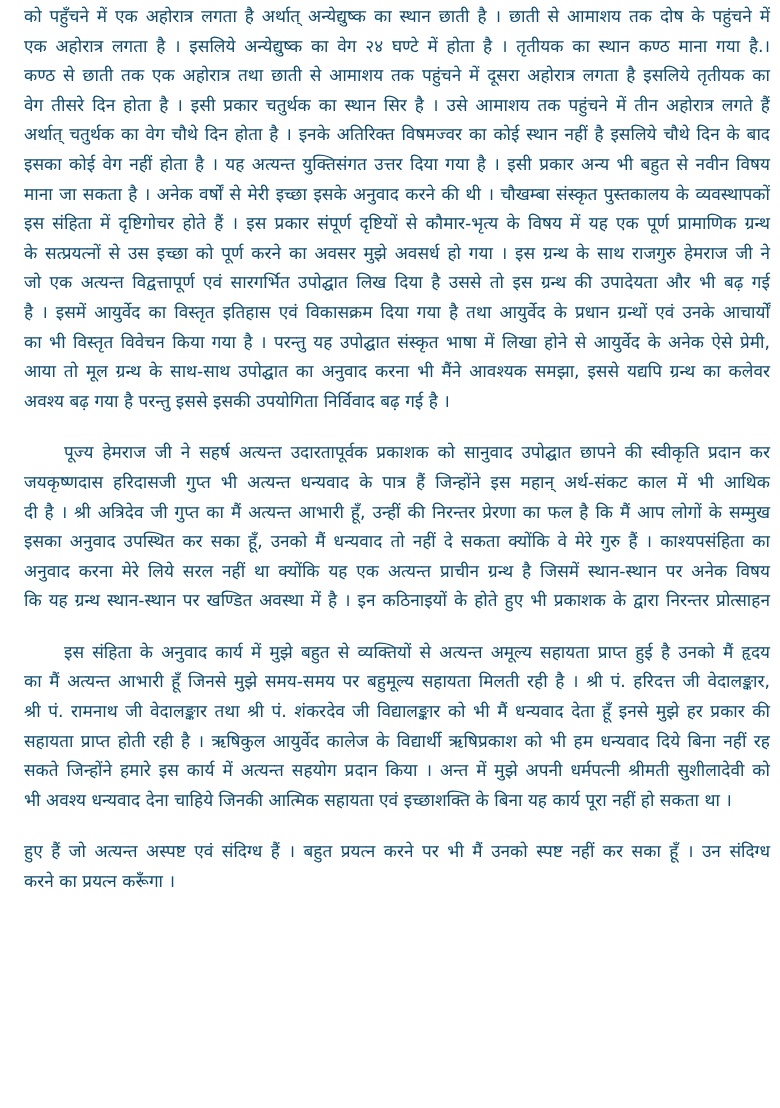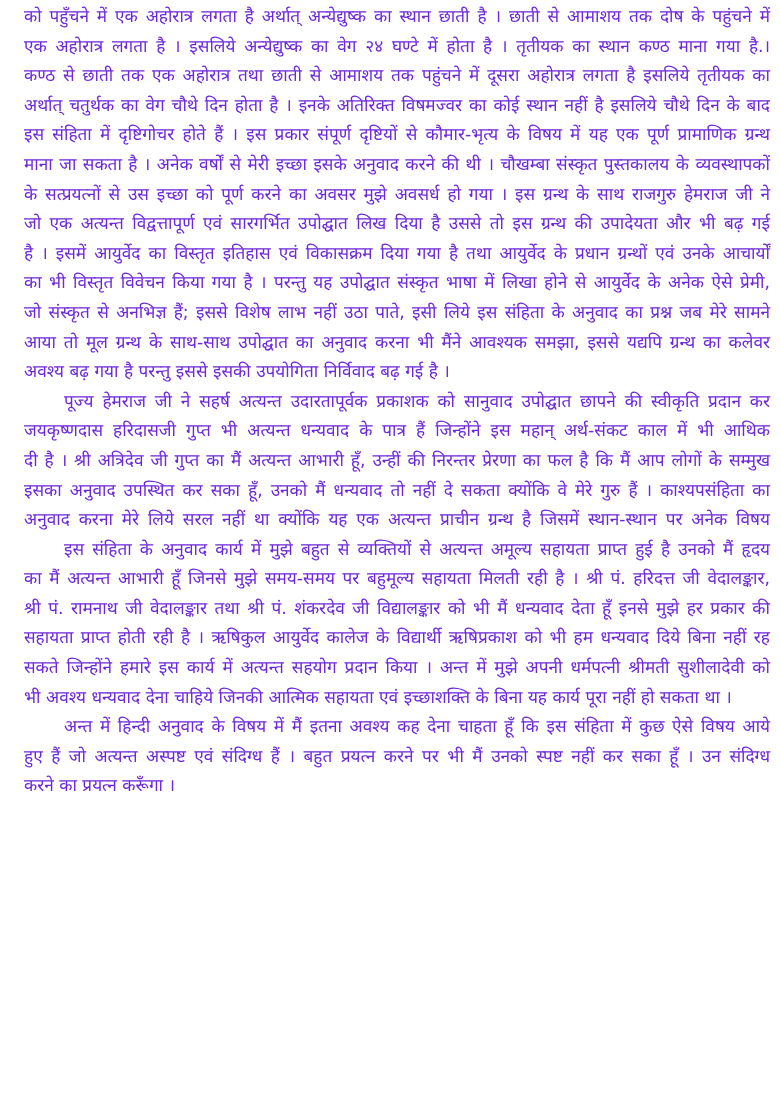--- a/index.html
+++ b/index.html
@@ -10,35 +10,35 @@
     body {
       width: 780px;
       height: 1108px;
       overflow: hidden;
     }
     .page {
       position: relative;
       width: 780px;
       height: 1108px;
       background: #ffffff;
-      color: #6d28d9;
+      color: #0c4a6e;
       font-family: "DejaVu Sans", sans-serif;
       font-size: 17.2px;
       box-sizing: border-box;
       padding: 2px 10px 0 24px;
     }
     .para {
       margin: 0;
       text-align: justify;
       text-align-last: left;
       line-height: 29.6px;
       word-spacing: 0px;
     }
     .para + .para {
-      margin-top: 0;
+      margin-top: 22px;
     }
     .line {
       display: block;
       white-space: nowrap;
       text-align: justify;
       text-align-last: justify;
       height: 29.6px;
     }
     .line.last {
       text-align-last: left;
@@ -49,48 +49,49 @@
   </style>
 </head>
 <body>
 
 <div class="page">
 
   <div class="para">
     <span class="line first">को पहुँचने में एक अहोरात्र लगता है अर्थात् अन्येद्युष्क का स्थान छाती है । छाती से आमाशय तक दोष के पहुंचने में</span>
     <span class="line">एक अहोरात्र लगता है । इसलिये अन्येद्युष्क का वेग २४ घण्टे में होता है । तृतीयक का स्थान कण्ठ माना गया है.।</span>
     <span class="line">कण्ठ से छाती तक एक अहोरात्र तथा छाती से आमाशय तक पहुंचने में दूसरा अहोरात्र लगता है इसलिये तृतीयक का</span>
+    <span class="line">वेग तीसरे दिन होता है । इसी प्रकार चतुर्थक का स्थान सिर है । उसे आमाशय तक पहुंचने में तीन अहोरात्र लगते हैं</span>
     <span class="line">अर्थात् चतुर्थक का वेग चौथे दिन होता है । इनके अतिरिक्त विषमज्वर का कोई स्थान नहीं है इसलिये चौथे दिन के बाद</span>
+    <span class="line">इसका कोई वेग नहीं होता है । यह अत्यन्त युक्तिसंगत उत्तर दिया गया है । इसी प्रकार अन्य भी बहुत से नवीन विषय</span>
+    <span class="line">माना जा सकता है । अनेक वर्षों से मेरी इच्छा इसके अनुवाद करने की थी । चौखम्बा संस्कृत पुस्तकालय के व्यवस्थापकों</span>
     <span class="line">इस संहिता में दृष्टिगोचर होते हैं । इस प्रकार संपूर्ण दृष्टियों से कौमार-भृत्य के विषय में यह एक पूर्ण प्रामाणिक ग्रन्थ</span>
-    <span class="line">माना जा सकता है । अनेक वर्षों से मेरी इच्छा इसके अनुवाद करने की थी । चौखम्बा संस्कृत पुस्तकालय के व्यवस्थापकों</span>
     <span class="line">के सत्प्रयत्नों से उस इच्छा को पूर्ण करने का अवसर मुझे अवसर्ध हो गया । इस ग्रन्थ के साथ राजगुरु हेमराज जी ने</span>
     <span class="line">जो एक अत्यन्त विद्वत्तापूर्ण एवं सारगर्भित उपोद्घात लिख दिया है उससे तो इस ग्रन्थ की उपादेयता और भी बढ़ गई</span>
     <span class="line">है । इसमें आयुर्वेद का विस्तृत इतिहास एवं विकासक्रम दिया गया है तथा आयुर्वेद के प्रधान ग्रन्थों एवं उनके आचार्यों</span>
     <span class="line">का भी विस्तृत विवेचन किया गया है । परन्तु यह उपोद्घात संस्कृत भाषा में लिखा होने से आयुर्वेद के अनेक ऐसे प्रेमी,</span>
-    <span class="line">जो संस्कृत से अनभिज्ञ हैं; इससे विशेष लाभ नहीं उठा पाते, इसी लिये इस संहिता के अनुवाद का प्रश्न जब मेरे सामने</span>
     <span class="line">आया तो मूल ग्रन्थ के साथ-साथ उपोद्घात का अनुवाद करना भी मैंने आवश्यक समझा, इससे यद्यपि ग्रन्थ का कलेवर</span>
     <span class="line last">अवश्य बढ़ गया है परन्तु इससे इसकी उपयोगिता निर्विवाद बढ़ गई है ।</span>
   </div>
 
   <div class="para indent">
     <span class="line first">पूज्य हेमराज जी ने सहर्ष अत्यन्त उदारतापूर्वक प्रकाशक को सानुवाद उपोद्घात छापने की स्वीकृति प्रदान कर</span>
     <span class="line">जयकृष्णदास हरिदासजी गुप्त भी अत्यन्त धन्यवाद के पात्र हैं जिन्होंने इस महान् अर्थ-संकट काल में भी आथिक</span>
     <span class="line">दी है । श्री अत्रिदेव जी गुप्त का मैं अत्यन्त आभारी हूँ, उन्हीं की निरन्तर प्रेरणा का फल है कि मैं आप लोगों के सम्मुख</span>
     <span class="line">इसका अनुवाद उपस्थित कर सका हूँ, उनको मैं धन्यवाद तो नहीं दे सकता क्योंकि वे मेरे गुरु हैं । काश्यपसंहिता का</span>
     <span class="line">अनुवाद करना मेरे लिये सरल नहीं था क्योंकि यह एक अत्यन्त प्राचीन ग्रन्थ है जिसमें स्थान-स्थान पर अनेक विषय</span>
+    <span class="line">कि यह ग्रन्थ स्थान-स्थान पर खण्डित अवस्था में है । इन कठिनाइयों के होते हुए भी प्रकाशक के द्वारा निरन्तर प्रोत्साहन</span>
   </div>
 
   <div class="para indent">
     <span class="line first">इस संहिता के अनुवाद कार्य में मुझे बहुत से व्यक्तियों से अत्यन्त अमूल्य सहायता प्राप्त हुई है उनको मैं हृदय</span>
     <span class="line">का मैं अत्यन्त आभारी हूँ जिनसे मुझे समय-समय पर बहुमूल्य सहायता मिलती रही है । श्री पं. हरिदत्त जी वेदालङ्कार,</span>
     <span class="line">श्री पं. रामनाथ जी वेदालङ्कार तथा श्री पं. शंकरदेव जी विद्यालङ्कार को भी मैं धन्यवाद देता हूँ इनसे मुझे हर प्रकार की</span>
     <span class="line">सहायता प्राप्त होती रही है । ऋषिकुल आयुर्वेद कालेज के विद्यार्थी ऋषिप्रकाश को भी हम धन्यवाद दिये बिना नहीं रह</span>
     <span class="line">सकते जिन्होंने हमारे इस कार्य में अत्यन्त सहयोग प्रदान किया । अन्त में मुझे अपनी धर्मपत्नी श्रीमती सुशीलादेवी को</span>
     <span class="line last">भी अवश्य धन्यवाद देना चाहिये जिनकी आत्मिक सहायता एवं इच्छाशक्ति के बिना यह कार्य पूरा नहीं हो सकता था ।</span>
   </div>
 
   <div class="para indent">
-    <span class="line first">अन्त में हिन्दी अनुवाद के विषय में मैं इतना अवश्य कह देना चाहता हूँ कि इस संहिता में कुछ ऐसे विषय आये</span>
     <span class="line">हुए हैं जो अत्यन्त अस्पष्ट एवं संदिग्ध हैं । बहुत प्रयत्न करने पर भी मैं उनको स्पष्ट नहीं कर सका हूँ । उन संदिग्ध</span>
     <span class="line last">करने का प्रयत्न करूँगा ।</span>
   </div>
 
 </div>
 
 </body></html>

